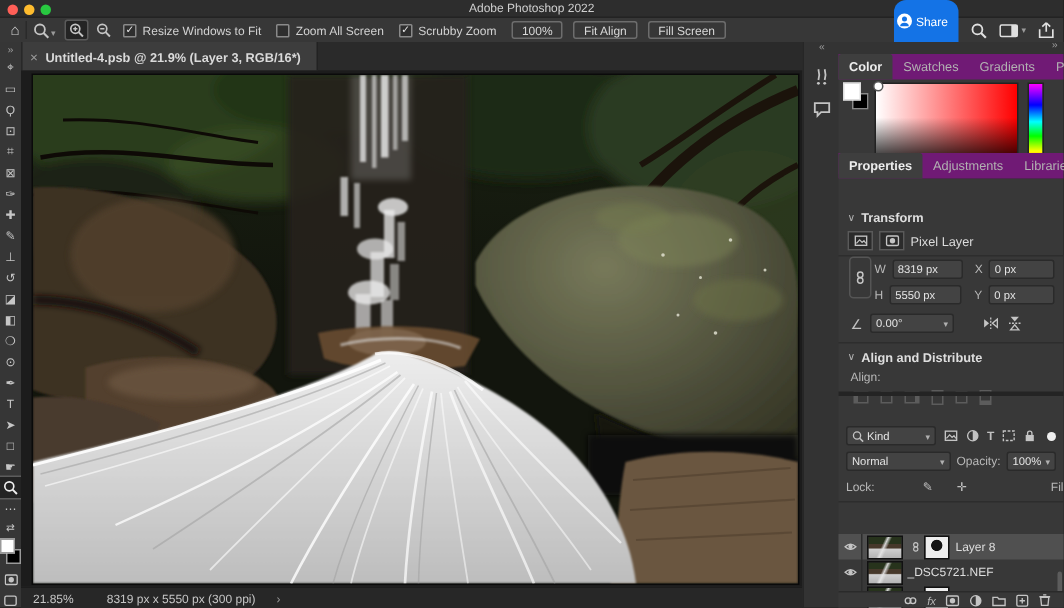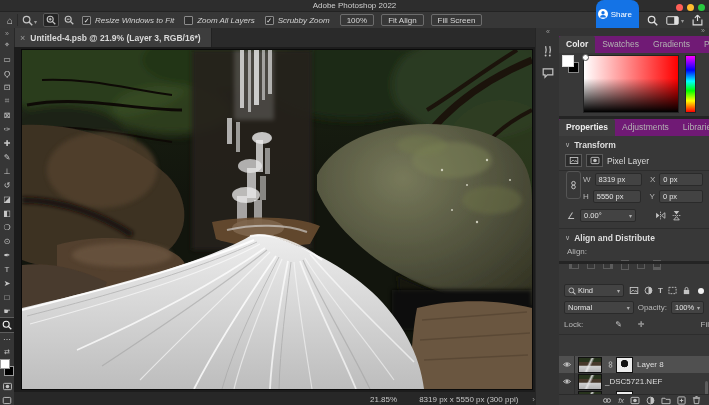--- a/index.html
+++ b/index.html
@@ -1,32 +1,32 @@
 <!DOCTYPE html>
 <html><head>
 <meta charset="utf-8">
 <style>
   html,body{margin:0;padding:0;background:#262626;}
   body{width:709px;height:405px;position:relative;overflow:hidden;
        font-family:"Liberation Sans",sans-serif;color:#c9c9c9;
        -webkit-font-smoothing:antialiased;}
-  .abs{position:absolute;justify-content:flex-end;}
+  .abs{position:absolute;}
   .row{display:flex;align-items:center;}
   svg.ic{display:block;color:#c4c4c4;}
   
   #titlebar{left:0;top:0;width:709px;height:11px;background:#2d2d2d;border-bottom:1px solid #232323;}
   .light{width:7px;height:7px;border-radius:50%;display:inline-block;margin-right:4px;}
   #title-text{position:absolute;left:0;right:0;top:1px;text-align:center;font-size:8px;color:#cfcfcf;}
   
   #optionsbar{left:0;top:12px;width:709px;height:16px;background:#373737;border-bottom:1px solid #262626;}
   #optionsbar .sep{width:1px;height:12px;background:#2a2a2a;margin:0 4px;}
   .toolsel{background:#242424;border:1px solid #5a5a5a;border-radius:2px;padding:0 2px;height:12px;display:flex;align-items:center;}
   .cb{width:7px;height:7px;border:1px solid #8a8a8a;border-radius:1px;background:#2e2e2e;margin-right:4px;
       font-size:7px;line-height:7px;color:#e8e8e8;text-align:center;}
-  .cblabel{font-size:8px;color:#d2d2d2;margin-right:10px;font-style:italic;}
+  .cblabel{font-size:8px;color:#d2d2d2;margin-right:10px;}
   .obtn{height:12px;border:1px solid #6d6d6d;border-radius:2px;background:transparent;color:#d8d8d8;
         font-size:8px;display:flex;align-items:center;padding:0 6px;margin-right:7px;}
   #share-pill{background:#1473e6;border-radius:8px;height:29px;display:flex;align-items:center;padding:0 7px 12px 2px;}
   #share-pill .av{width:10px;height:10px;border-radius:50%;background:#fff;display:flex;align-items:center;justify-content:center;margin-right:3px;color:#1473e6;}
   #share-pill span{color:#fff;font-size:8px;}
   
   #tabbar{left:0;top:28px;width:535px;height:19px;background:#2a2a2a;border-bottom:1px solid #1f1f1f;}
   #doctab{position:absolute;left:14px;top:0;height:19px;background:#3d3d3d;display:flex;align-items:center;
           padding:0 10px 0 6px;border-right:1px solid #222;}
   #doctab .x{color:#9a9a9a;font-size:9px;margin-right:5px;}
@@ -203,21 +203,21 @@
     <svg class="ic" width="10" height="10" viewBox="0 0 10 10">
         <use href="#i-mag"></use>
         <line x1="2.8" y1="4.2" x2="5.6" y2="4.2" stroke="currentColor" stroke-width="1"></line>
       </svg>
   </div>
 
   <span class="cb"><span>✓</span></span>
   <span class="cblabel">Resize Windows to Fit</span>
 
   <span class="cb"></span>
-  <span class="cblabel">Zoom All Layers</span>
+  <span class="cblabel">Zoom All Screen</span>
 
   <span class="cb"><span>✓</span></span>
   <span class="cblabel">Scrubby Zoom</span>
 
   <button class="obtn">100%</button>
   <button class="obtn">Fit Align</button>
   <button class="obtn">Fill Screen</button>
 
   <div style="margin-left:auto;display:flex;align-items:center;gap:8px;margin-right:6px">
     <div id="share-pill">
@@ -460,21 +460,21 @@
       <span class="f"></span>
     </div>
     <div id="satsq">
       <span class="pick"></span>
     </div>
     <div id="huebar"></div>
   </div>
 
   <div class="gap" style="top:88px"></div>
 
-  <div class="ptabs" style="top:91px">
+  <div class="ptabs" style="top:74px">
     <span class="ptab on">Properties</span>
     <span class="ptab">Adjustments</span>
     <span class="ptab">Libraries</span>
 
   </div>
   <div style="position:absolute;left:0;top:108px;width:150px;height:125px">
     <div class="row" style="padding:4px 6px 1px">
       <span class="caret">∨</span>
       <span class="sect">Transform</span>
     </div>

